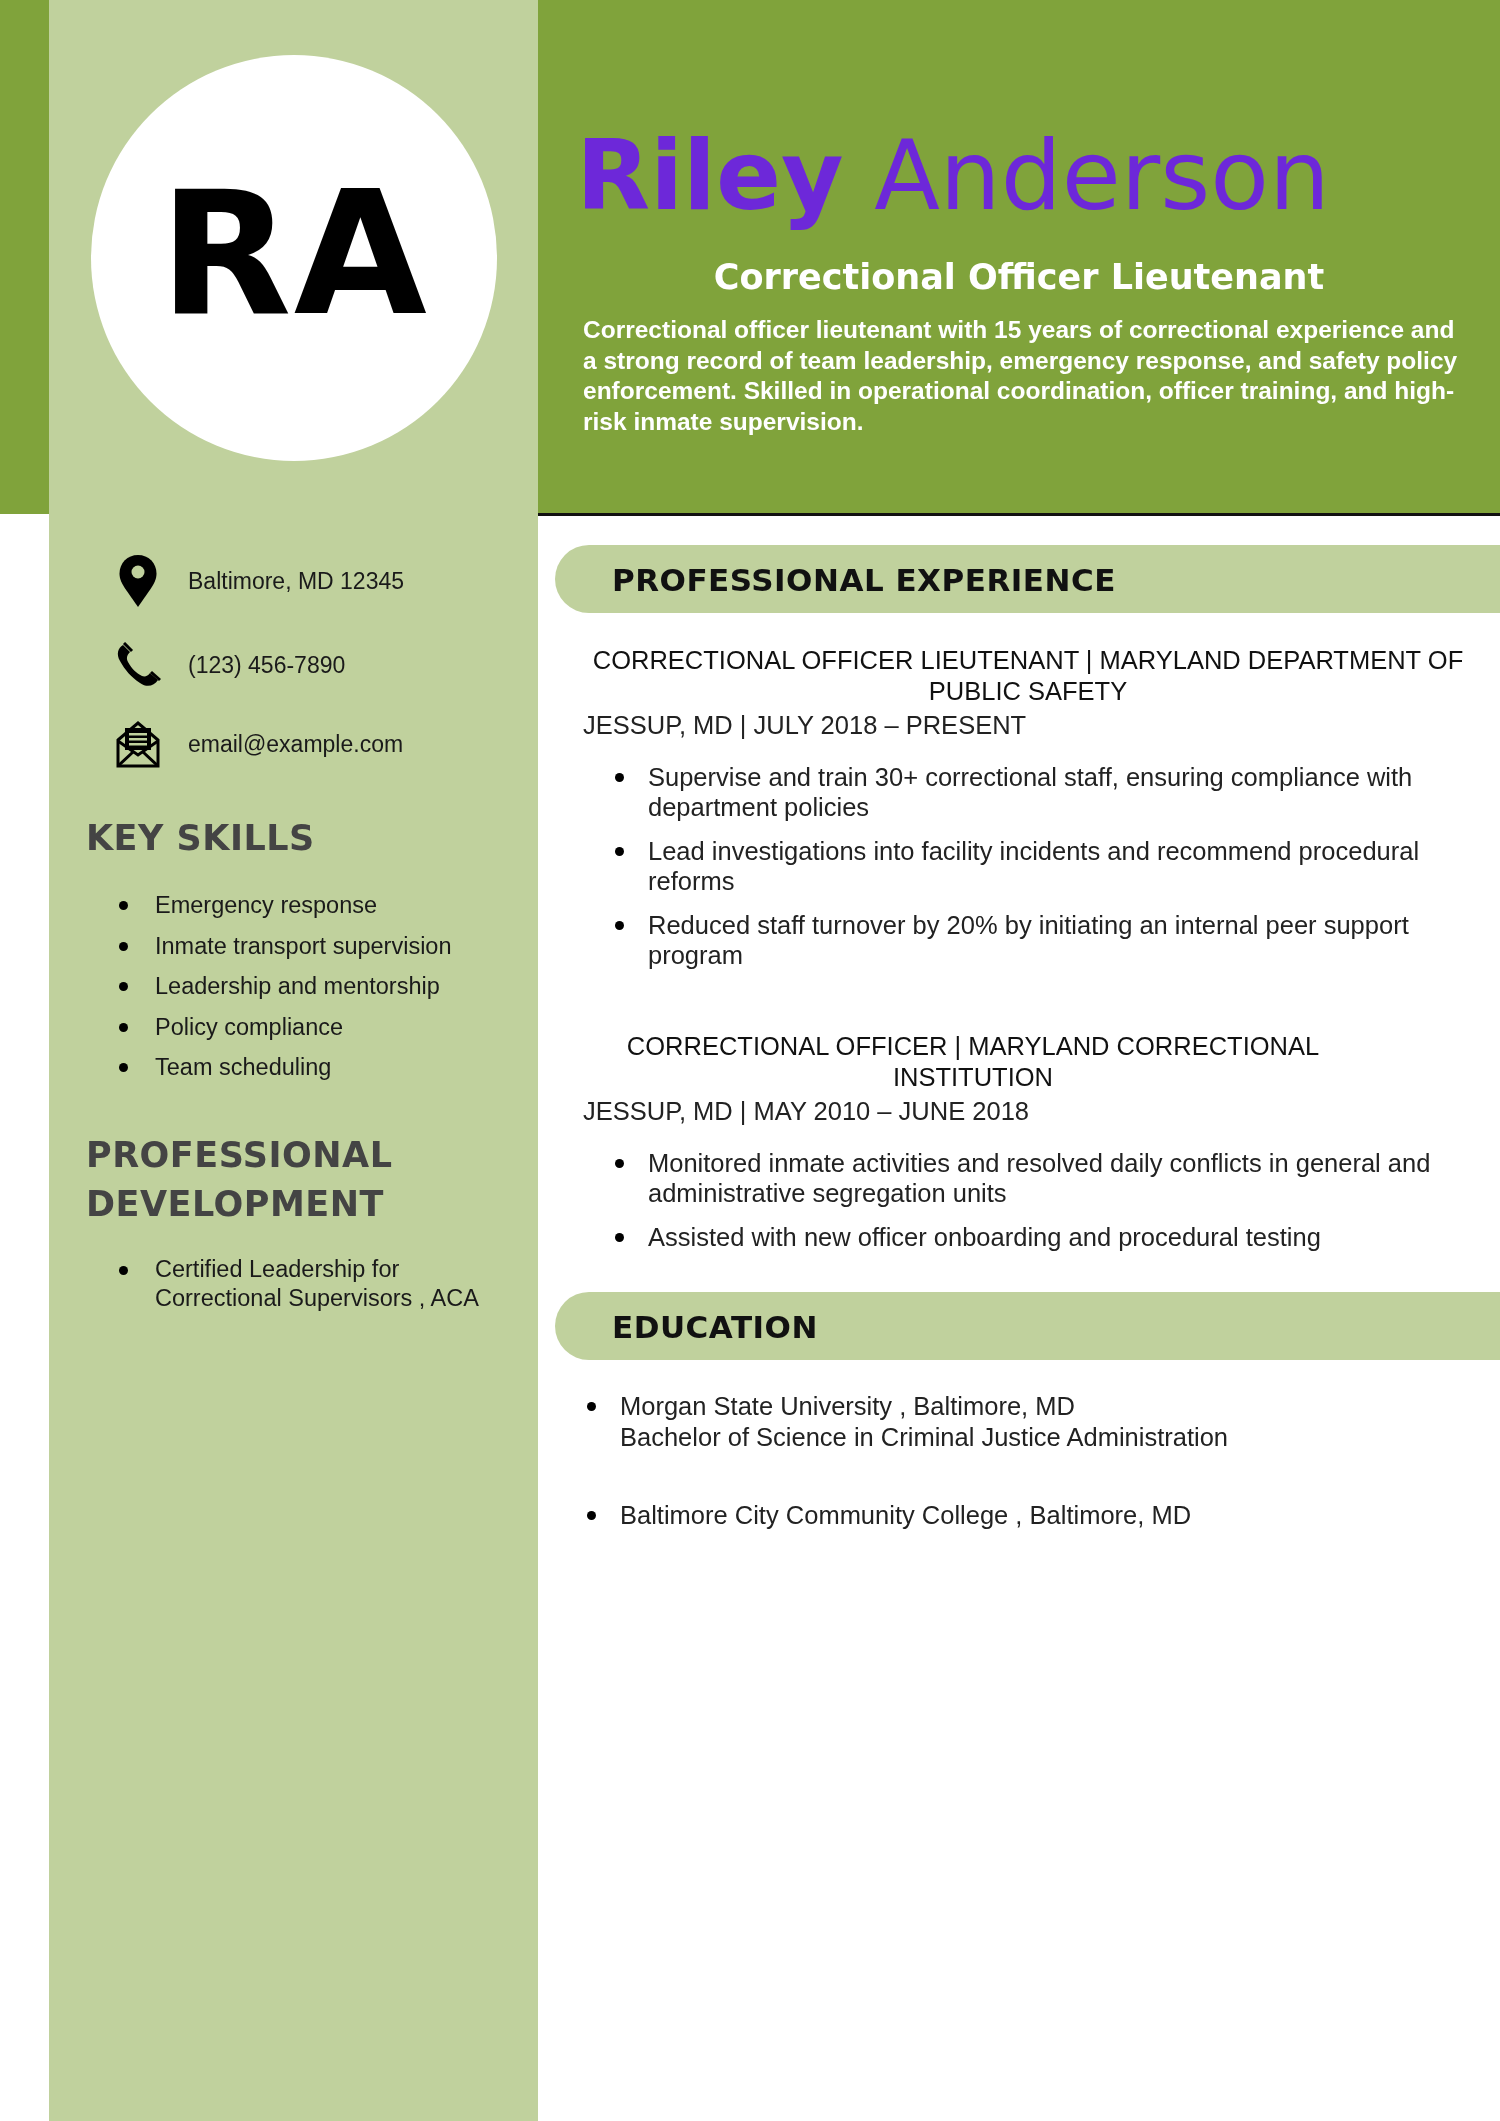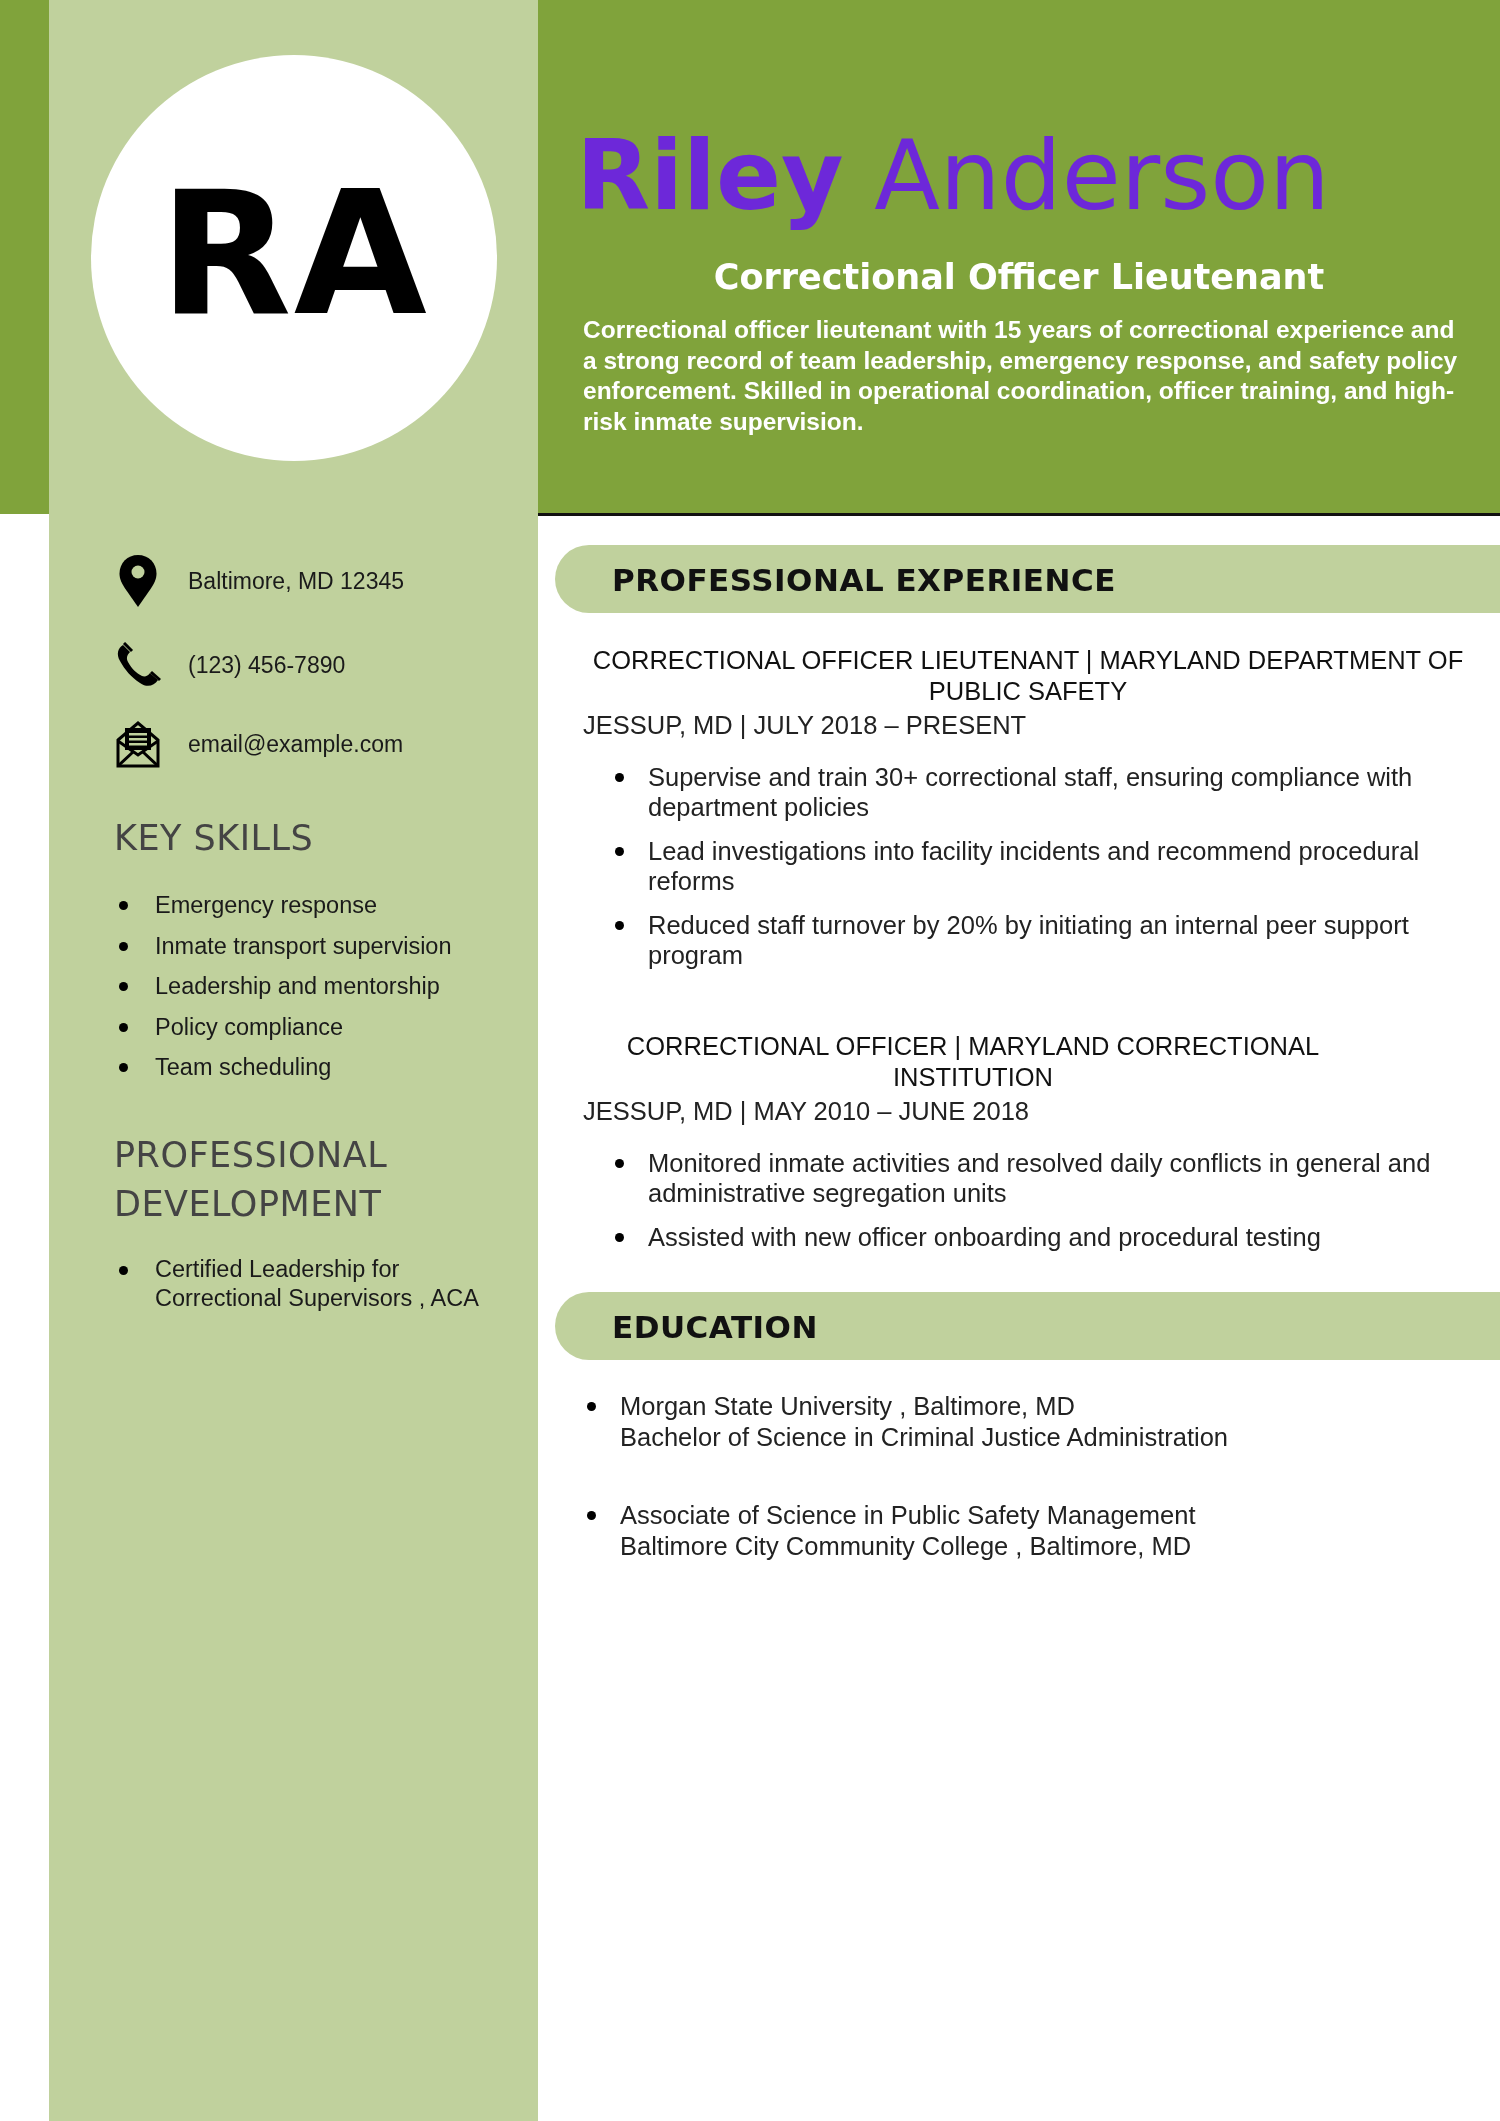--- a/index.html
+++ b/index.html
@@ -19,22 +19,22 @@
   .name .first { font-weight:bold; }
   .name .last { font-weight:normal; }
   .job-title { left:538px; width:962px; top:255px; text-align:center; color:#fff; font-family:"DejaVu Sans", sans-serif;
                font-weight:bold; font-size:35px; line-height:44px; }
   .summary { left:583px; width:880px; top:315px; color:#fff; font-weight:bold; font-size:24.5px; line-height:30.5px; }
 
   .contact-row { left:110px; width:420px; height:56px; display:flex; align-items:center; }
   .contact-row .ico { width:56px; height:56px; display:flex; align-items:center; justify-content:center; }
   .contact-row .txt { margin-left:22px; font-size:23px; color:#1a1a1a; }
 
-  .side-heading { left:86px; width:440px; color:#444444; font-family:"DejaVu Sans", sans-serif; font-weight:normal;
-                  font-size:35px; line-height:49px; letter-spacing:0.5px;margin-left:28px; }
+  .side-heading { left:86px; width:440px; color:#444444; font-family:"DejaVu Sans", sans-serif; font-weight:bold;
+                  font-size:35px; line-height:49px; letter-spacing:0.5px; }
   .side-list { left:110px; width:420px; margin:0; padding:0; list-style:none; }
   .side-list li { position:relative; padding-left:45px; font-size:23.5px; line-height:40.5px; color:#1a1a1a; }
   .side-list li::before { content:""; position:absolute; left:9px; top:16px; width:9px; height:9px; border-radius:50%; background:#000; }
   .side-list.pd li { line-height:29px; }
   .side-list.pd li::before { top:11px; }
 
   .band { left:555px; width:945px; height:68px; background:#c0d19d; border-radius:34px 0 0 34px; }
   .band-title { position:absolute; left:57px; top:0; height:68px; line-height:70px; font-family:"DejaVu Sans", sans-serif;
                 font-weight:bold; font-size:31px; color:#111; letter-spacing:0.5px; }
 
@@ -146,16 +146,15 @@
 <div class="abs band" style="top:1292px;">
   <span class="band-title">EDUCATION</span>
 </div>
 
 <ul class="abs edu-list" style="top:1391px;">
   <li>
     <span class="line">Morgan State University , Baltimore, MD</span>
     <span class="line">Bachelor of Science in Criminal Justice Administration</span>
   </li>
   <li>
-    <span class="line">Associate of Science in Public Safety Management</span>
     <span class="line">Baltimore City Community College , Baltimore, MD</span>
   </li>
 </ul>
 
 </body></html>

